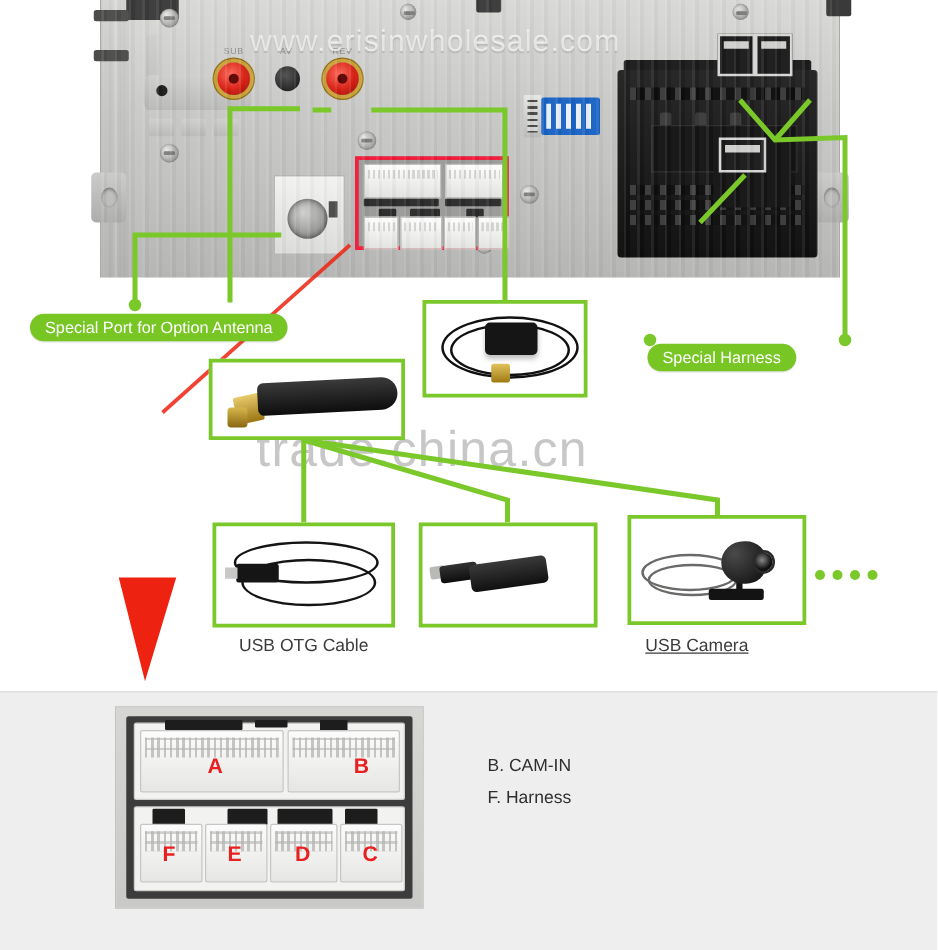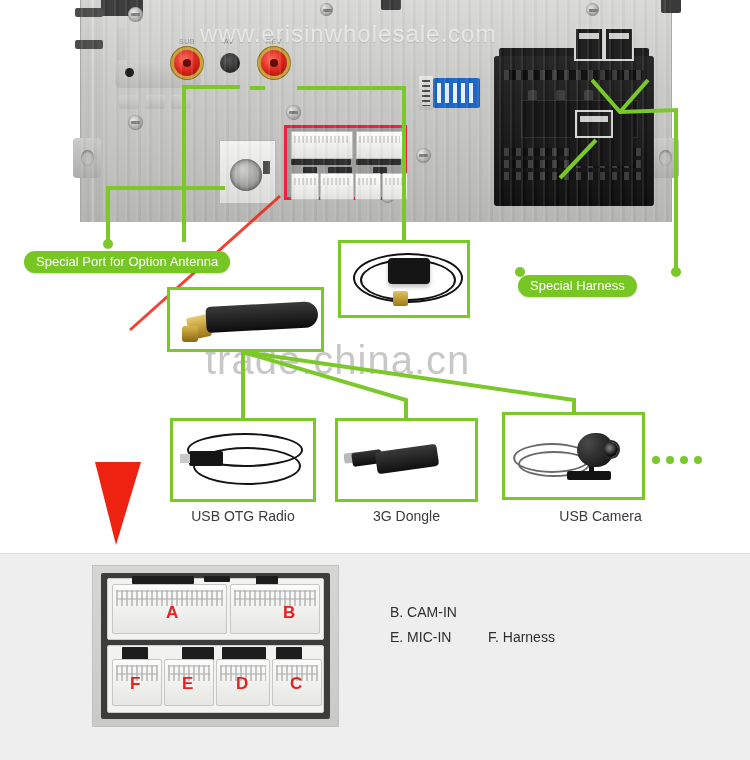--- a/index.html
+++ b/index.html
@@ -289,38 +289,37 @@
         <div class="gpsbody" style="left:47px;top:15px;width:42px;height:26px;"></div>
         <div class="gpsconn" style="left:52px;top:48px;"></div>
       </div>
     </div>
 
     <div class="pbox" style="left:170px;top:418px;width:146px;height:84px;">
       <div class="usbcab" style="left:14px;top:12px;width:112px;height:30px;border-color:#141414;"></div>
       <div class="usbcab" style="left:20px;top:26px;width:104px;height:34px;border-color:#141414;"></div>
       <div class="usbplug"></div>
     </div>
-    <div class="pcap" style="left:170px;top:508px;width:146px;">USB OTG Radio</div>
+    <div class="pcap" style="left:170px;top:508px;width:146px;">USB OTG Cable</div>
 
     <div class="pbox" style="left:335px;top:418px;width:143px;height:84px;">
       <div class="dongtip"></div>
       <div class="dongneck"></div>
       <div class="dongbody"></div>
     </div>
-    <div class="pcap" style="left:335px;top:508px;width:143px;">3G Dongle</div>
 
     <div class="pbox" style="left:502px;top:412px;width:143px;height:88px;">
       <div class="camwire" style="left:8px;top:28px;width:74px;height:26px;border-color:#6a6b68;"></div>
       <div class="camwire" style="left:13px;top:36px;width:68px;height:22px;border-color:#6a6b68;"></div>
       <div class="cambase"></div>
       <div class="camstand"></div>
       <div class="camhead"></div>
       <div class="camlens"></div>
     </div>
-    <div class="pcap" style="left:529px;top:508px;width:143px;">USB Camera</div>
+    <div class="pcap" style="left:486px;top:508px;width:143px;text-decoration:underline;">USB Camera</div>
 
     <div class="dots" style="left:652px;top:456px;">
       <i></i>
         <i></i>
         <i></i>
         <i></i>
     </div>
   </div>
 
   <div class="bottom-panel">
@@ -354,18 +353,17 @@
         </div>
       </div>
     </div>
   </div>
 
   <div class="legend">
     <div class="lrow">
       <span>B. CAM-IN</span>
     </div>
     <div class="lrow">
-      <span class="lcol1">E. MIC-IN</span>
       <span>F. Harness</span>
     </div>
   </div>
 
 </div>
 
 </body></html>

